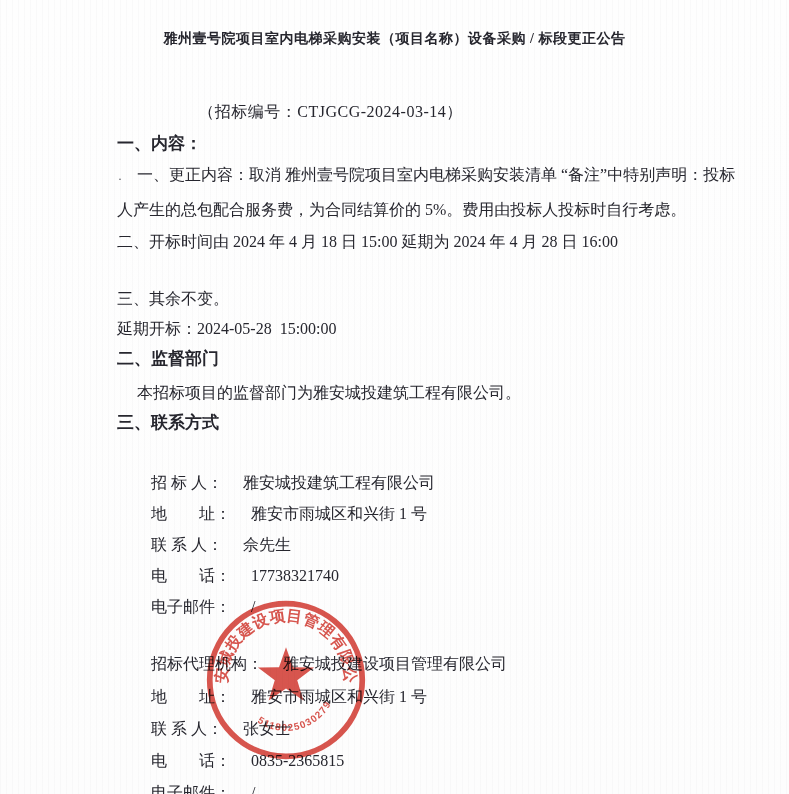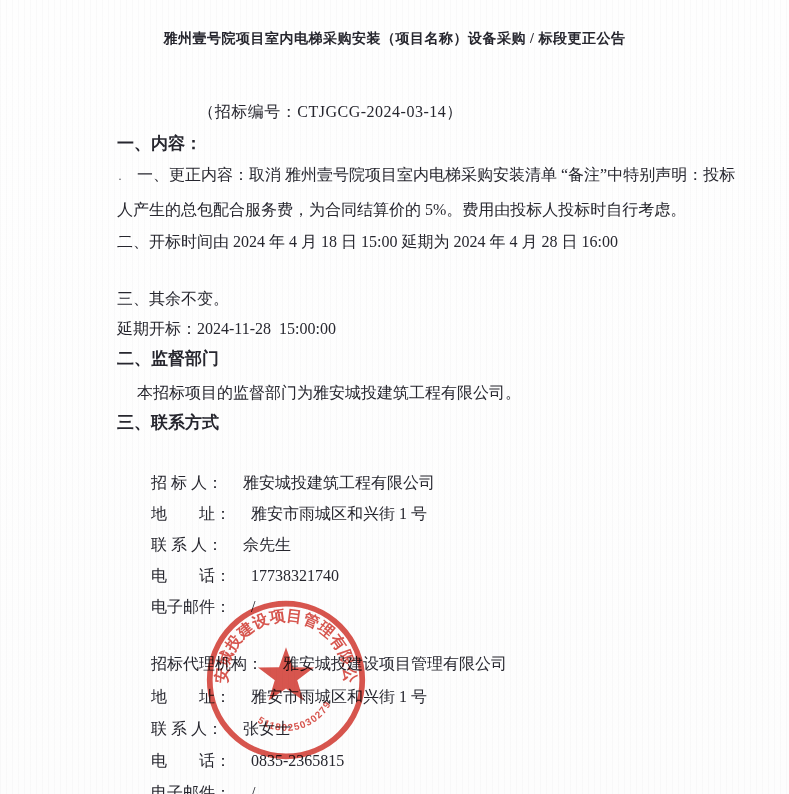--- a/index.html
+++ b/index.html
@@ -43,21 +43,21 @@
   <div class="line title2">（招标编号：CTJGCG-2024-03-14）</div>
 
   <div class="line heading" style="top:133px">一、内容：</div>
 
   <div class="line bullet-dot">·</div>
   <div class="line indent" style="top:164px">一、更正内容：取消 雅州壹号院项目室内电梯采购安装清单 “备注”中特别声明：投标</div>
   <div class="line body-l" style="top:199px">人产生的总包配合服务费，为合同结算价的 5%。费用由投标人投标时自行考虑。</div>
 
   <div class="line body-l" style="top:231px">二、开标时间由 2024 年 4 月 18 日 15:00 延期为 2024 年 4 月 28 日 16:00</div>
   <div class="line body-l" style="top:288px">三、其余不变。</div>
-  <div class="line body-l" style="top:318px">延期开标：2024-11-28  15:00:00</div>
+  <div class="line body-l" style="top:318px">延期开标：2024-05-28  15:00:00</div>
 
   <div class="line heading" style="top:348px">二、监督部门</div>
   <div class="line indent" style="top:382px">本招标项目的监督部门为雅安城投建筑工程有限公司。</div>
 
   <div class="line heading" style="top:412px">三、联系方式</div>
 
   <div class="row" style="top:450px">
     <span class="lbl">招 标 人：</span><span class="val">雅安城投建筑工程有限公司</span>
   </div>
   <div class="row" style="top:481px">

